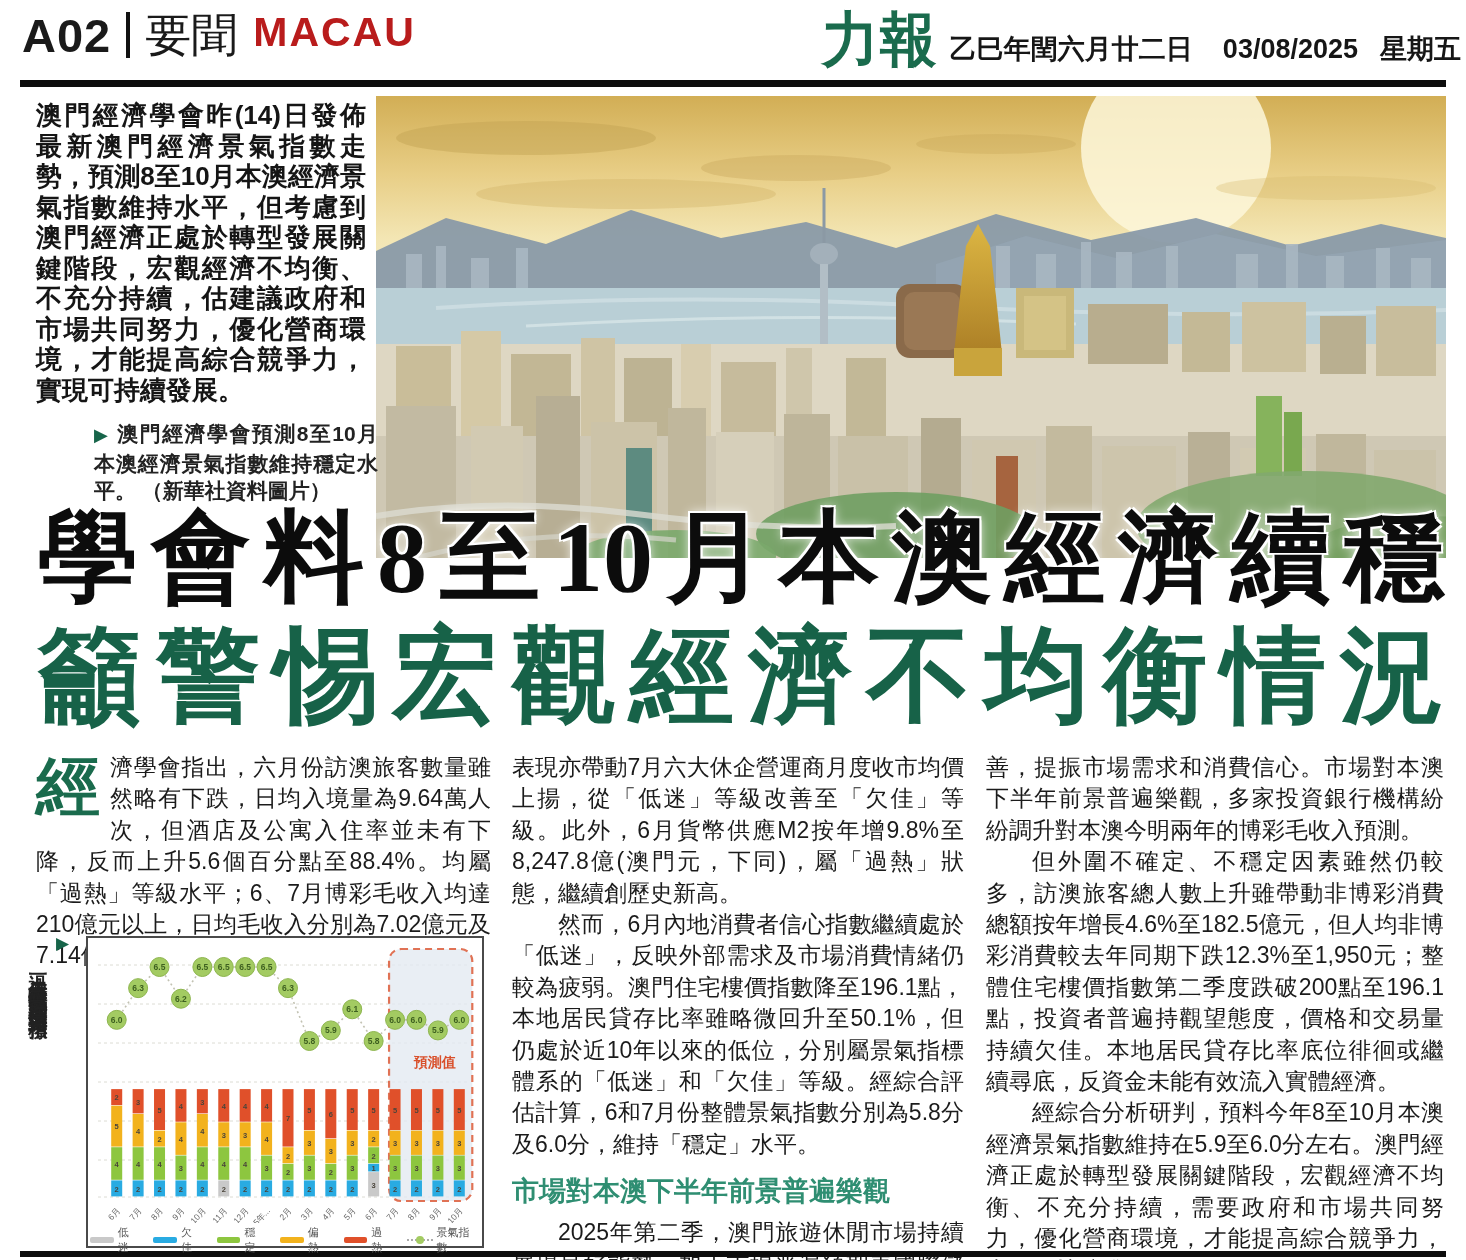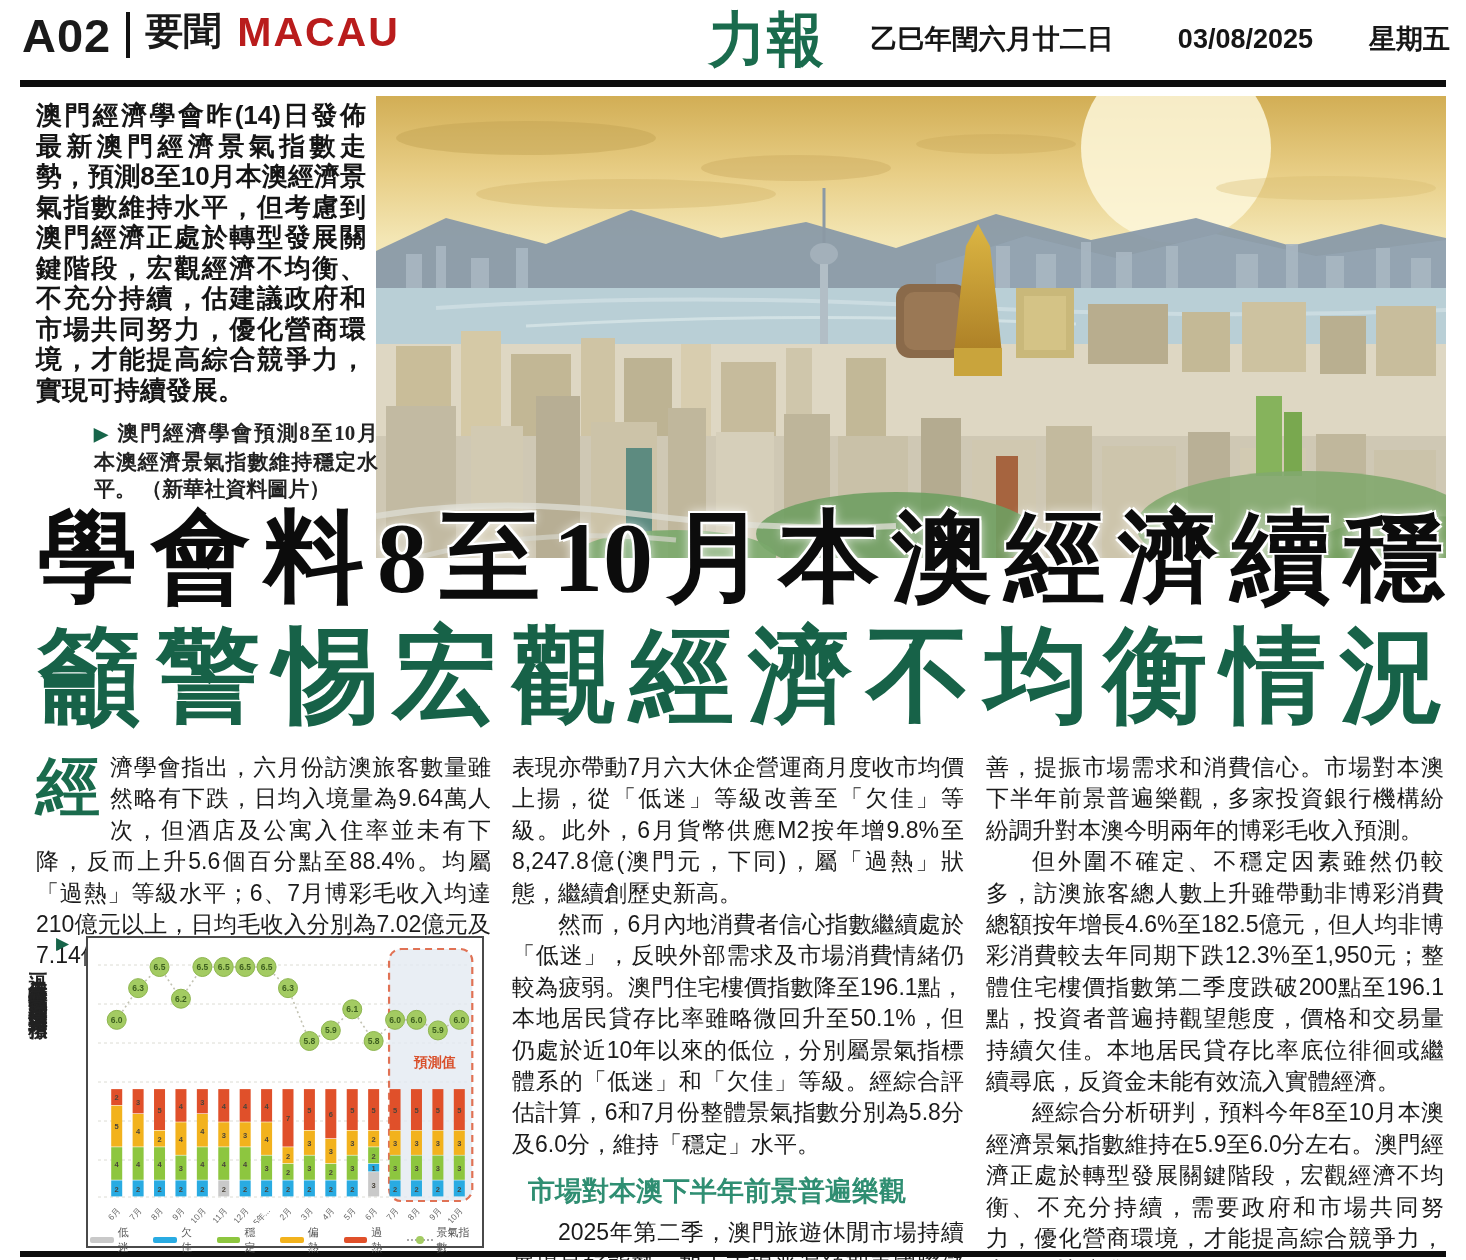--- a/index.html
+++ b/index.html
@@ -3,60 +3,60 @@
 <meta charset="utf-8">
 <style>
   * { margin:0; padding:0; box-sizing:border-box; }
   body { background:#e9e9e9; font-family:"Liberation Sans","DejaVu Sans",sans-serif; }
   .page { position:relative; width:1466px; height:1260px; background:#fff; overflow:hidden; color:#1a1a1a; margin:0 auto; }
 
   
   .hdr-left { position:absolute; left:22px; top:12px; display:flex; align-items:flex-start; }
   .pg-num { font-size:47px; font-weight:bold; letter-spacing:1px; line-height:1; }
   .hdr-divider { width:4px; height:46px; background:#111; margin:0 15px; }
-  .sec-title { font-size:38px; font-weight:bold; line-height:1; }
+  .sec-title { font-size:46px; font-weight:normal; line-height:1; }
   .sec-title-en { font-size:41px; font-weight:800; color:#b91c1c; letter-spacing:2px; margin-left:16px; line-height:1; }
-  .hdr-right { position:absolute; right:16px; top:14px; display:flex; align-items:center;gap:34px; }
+  .hdr-right { position:absolute; right:5px; top:14px; display:flex; align-items:flex-end; }
   .masthead { font-size:57px; font-weight:900; color:#1a6b4d; line-height:0.9; letter-spacing:1px; margin-right:12px;
               font-family:"Liberation Sans","DejaVu Sans",sans-serif; transform:scaleY(1.05); }
   .date-lunar, .date-num, .weekday { font-size:27px; font-weight:600; color:#161616; line-height:1.2; }
   .date-num { margin-left:30px; } .weekday { margin-left:22px; }
   .rule-top { position:absolute; left:20px; top:80px; width:1426px; height:7px; background:#0d0d0d; }
   .rule-bottom { position:absolute; left:20px; top:1251px; width:1426px; height:6px; background:#0d0d0d; }
 
   
   .intro { position:absolute; left:36px; top:100px; width:330px; font-size:26px; line-height:30.5px;
            font-weight:600; text-align:justify; color:#151515; }
 
   
   .photo { position:absolute; left:376px; top:96px; width:1070px; height:462px; overflow:hidden; background:#e8d9a0; }
   .photo svg { display:block; }
 
   
   .caption { position:absolute; left:94px; top:420px; width:284px; font-size:21px; line-height:27.5px;
-             font-weight:600; color:#222; text-align:justify;font-family:Liberation Serif, serif; }
+             font-weight:600; color:#222; text-align:justify; }
   .caption .arr { color:#17654a; font-size:18px; margin-right:8px; }
 
   
   .hl { position:absolute; left:38px; width:1406px; font-family:"Liberation Serif","DejaVu Serif",serif;
         font-weight:bold; text-align:justify; text-align-last:justify; white-space:nowrap; z-index:3; }
   .hl-black { top:502px; font-size:100px; line-height:112px; color:#0c0c0c;
               text-shadow:2px 2px 0 #fff,-2px -2px 0 #fff,2px -2px 0 #fff,-2px 2px 0 #fff,0 0 12px #fff; }
   .hl-green { top:618px; font-size:104px; line-height:116px; color:#176248;
               text-shadow:1px 1px 0 #fff,-1px -1px 0 #fff; }
 
   
   .col { position:absolute; top:752px; font-size:23px; line-height:31.4px; text-align:justify; color:#1b1b1b; }
   .col p { text-align:justify; }
   .col .indent { text-indent:2em; }
   .col1 { left:36px;  width:455px; }
   .col2 { left:512px; width:452px; }
   .col3 { left:986px; width:458px; }
   .dropcap { float:left; font-size:64px; line-height:58px; font-weight:bold; color:#1a6b4d; margin:5px 10px 0 0; }
-  .subheading { font-size:27px; font-weight:bold; color:#2f8e72; margin:14px 0 9px 16px; line-height:34px; text-align:left; }
+  .subheading { font-size:27px; font-weight:bold; color:#2f8e72; margin:14px 0 9px 0; line-height:34px; text-align:left; }
 
   
   .chart-vcaption { position:absolute; left:26px; top:960px; height:318px; writing-mode:vertical-rl;
                     font-size:19px; font-weight:600; line-height:24px; letter-spacing:2px; color:#222; }
   .chart-arrow { position:absolute; left:56px; top:933px; color:#17654a; font-size:17px; }
   .chart-frame { position:absolute; left:86px; top:936px; width:398px; height:312px; border:2px solid #4a4a4a;
                  background:#fff; padding:3px 2px 0 2px; z-index:2; }
   #chart-legend { display:flex; justify-content:center; align-items:center; gap:14px; height:26px;
                   font-size:11px; color:#555; }
   .lg-item { display:flex; align-items:center; gap:4px; }

